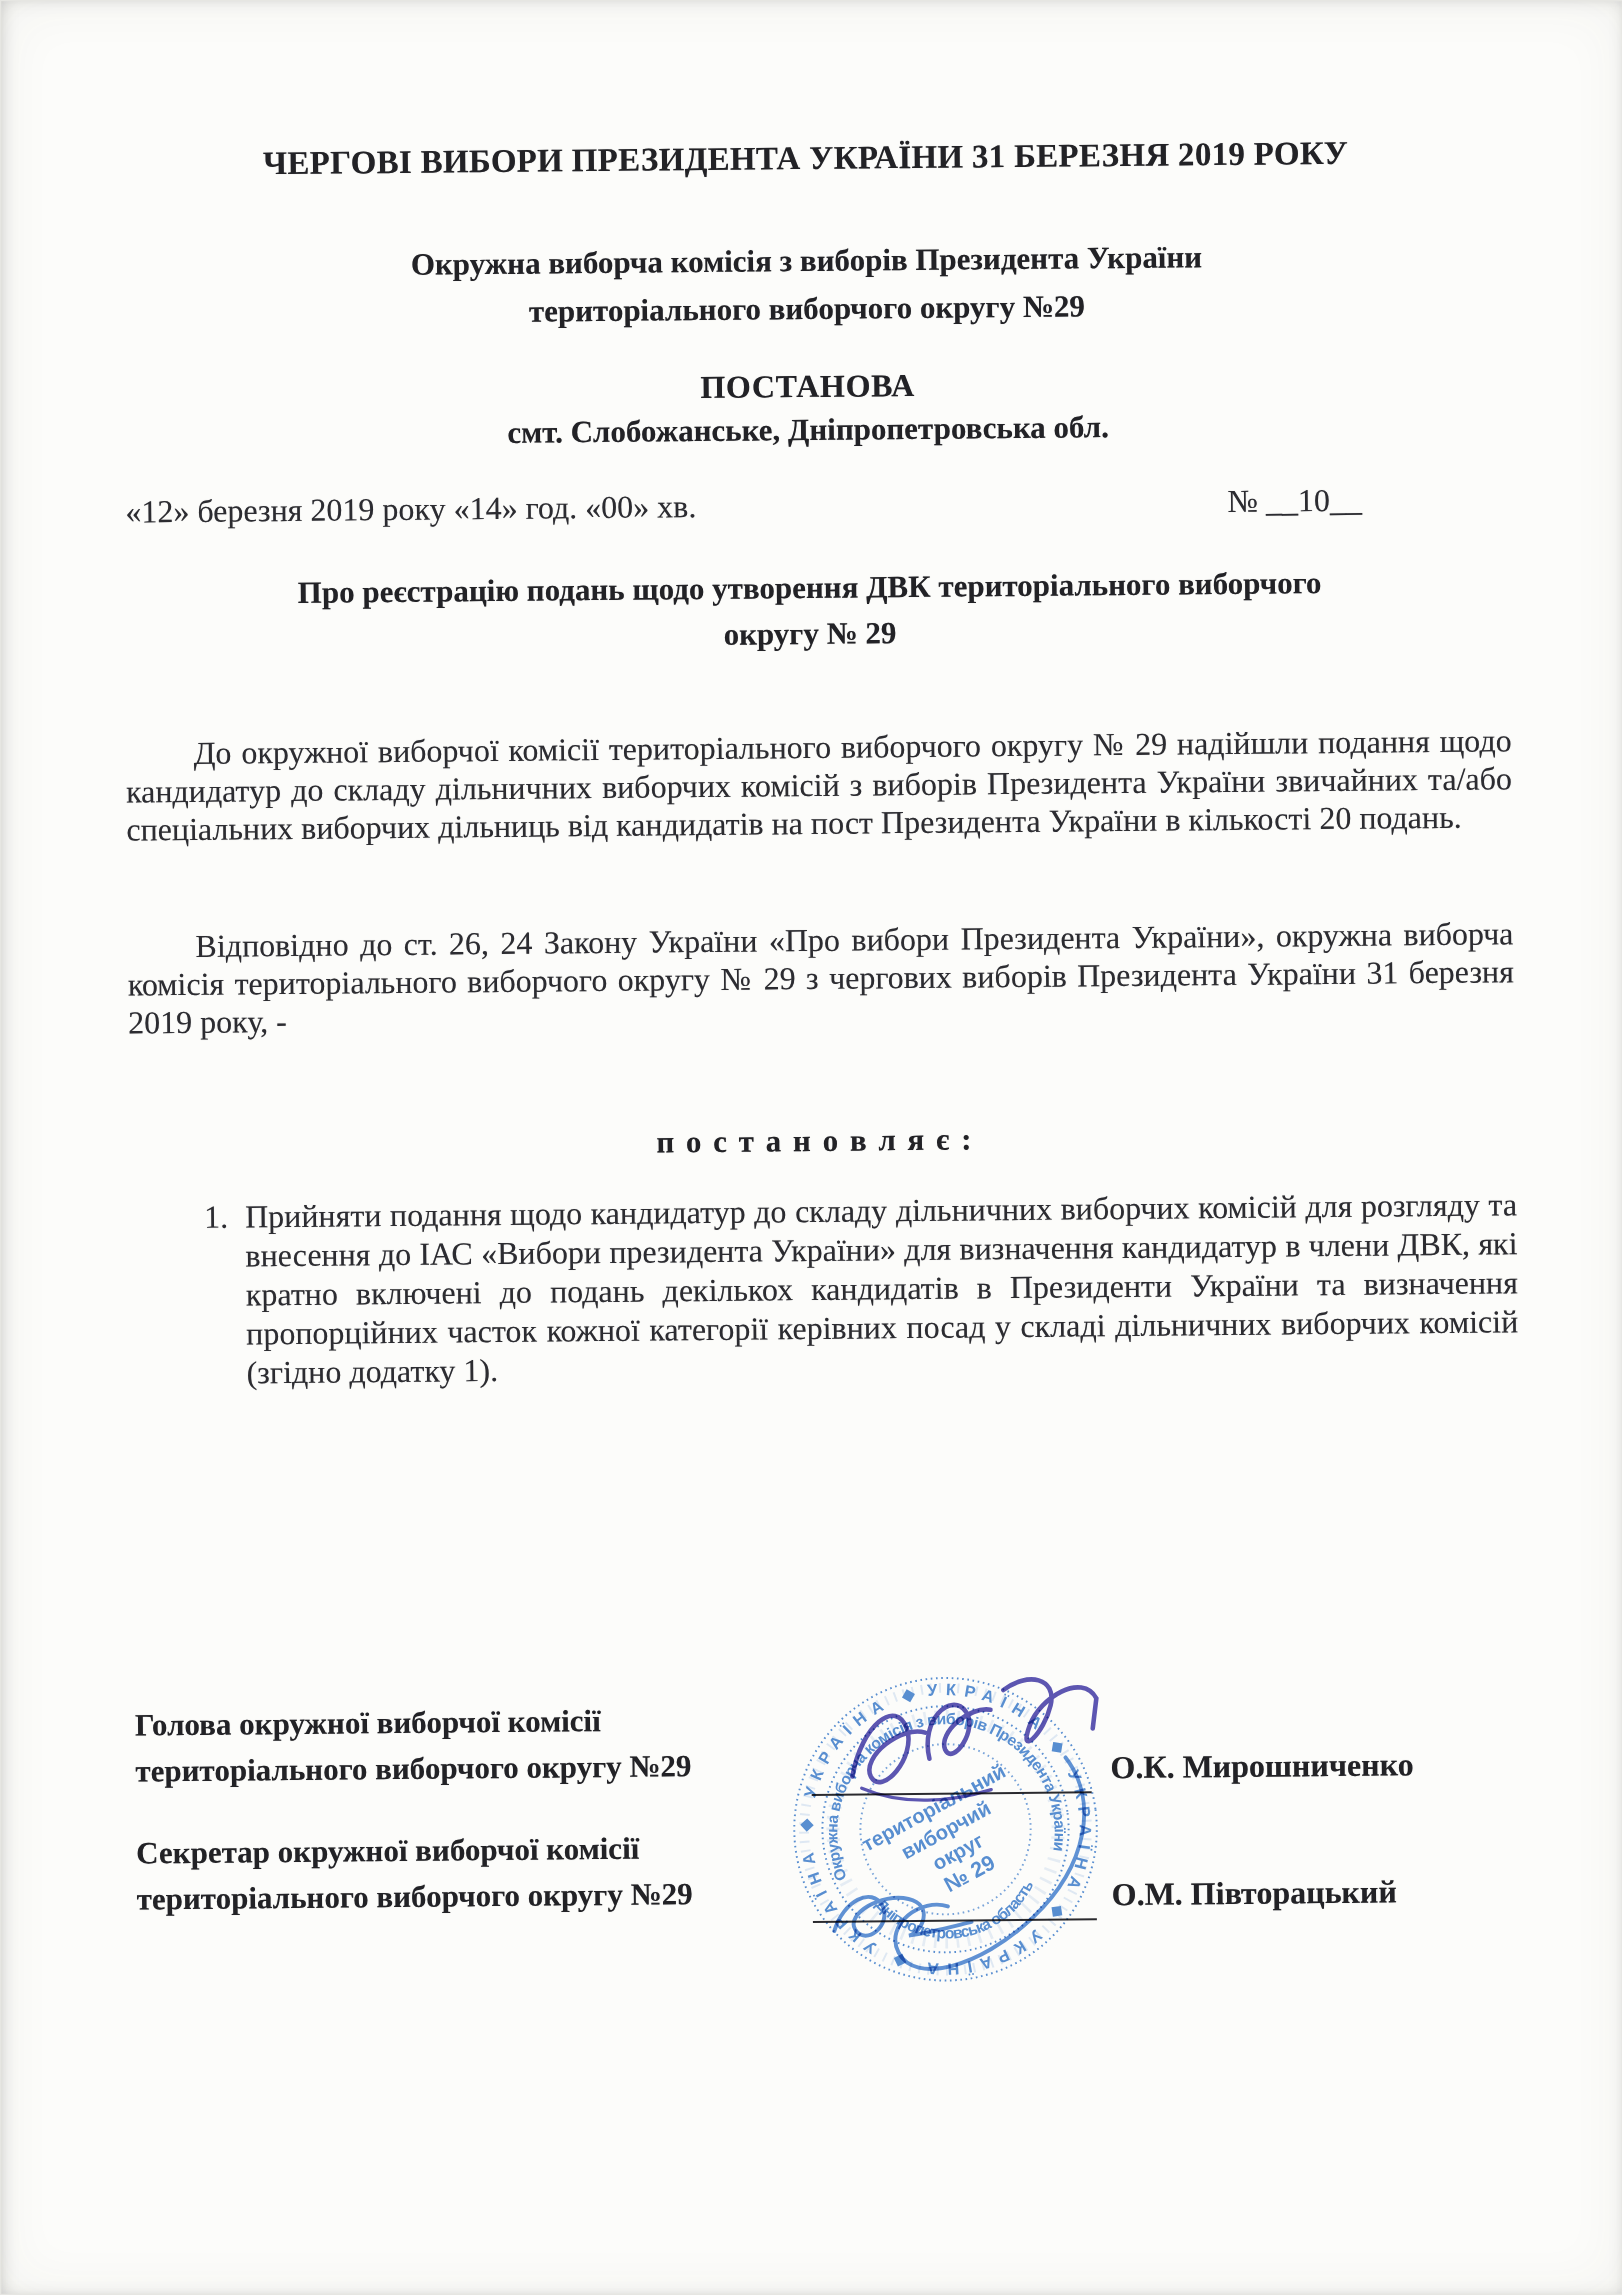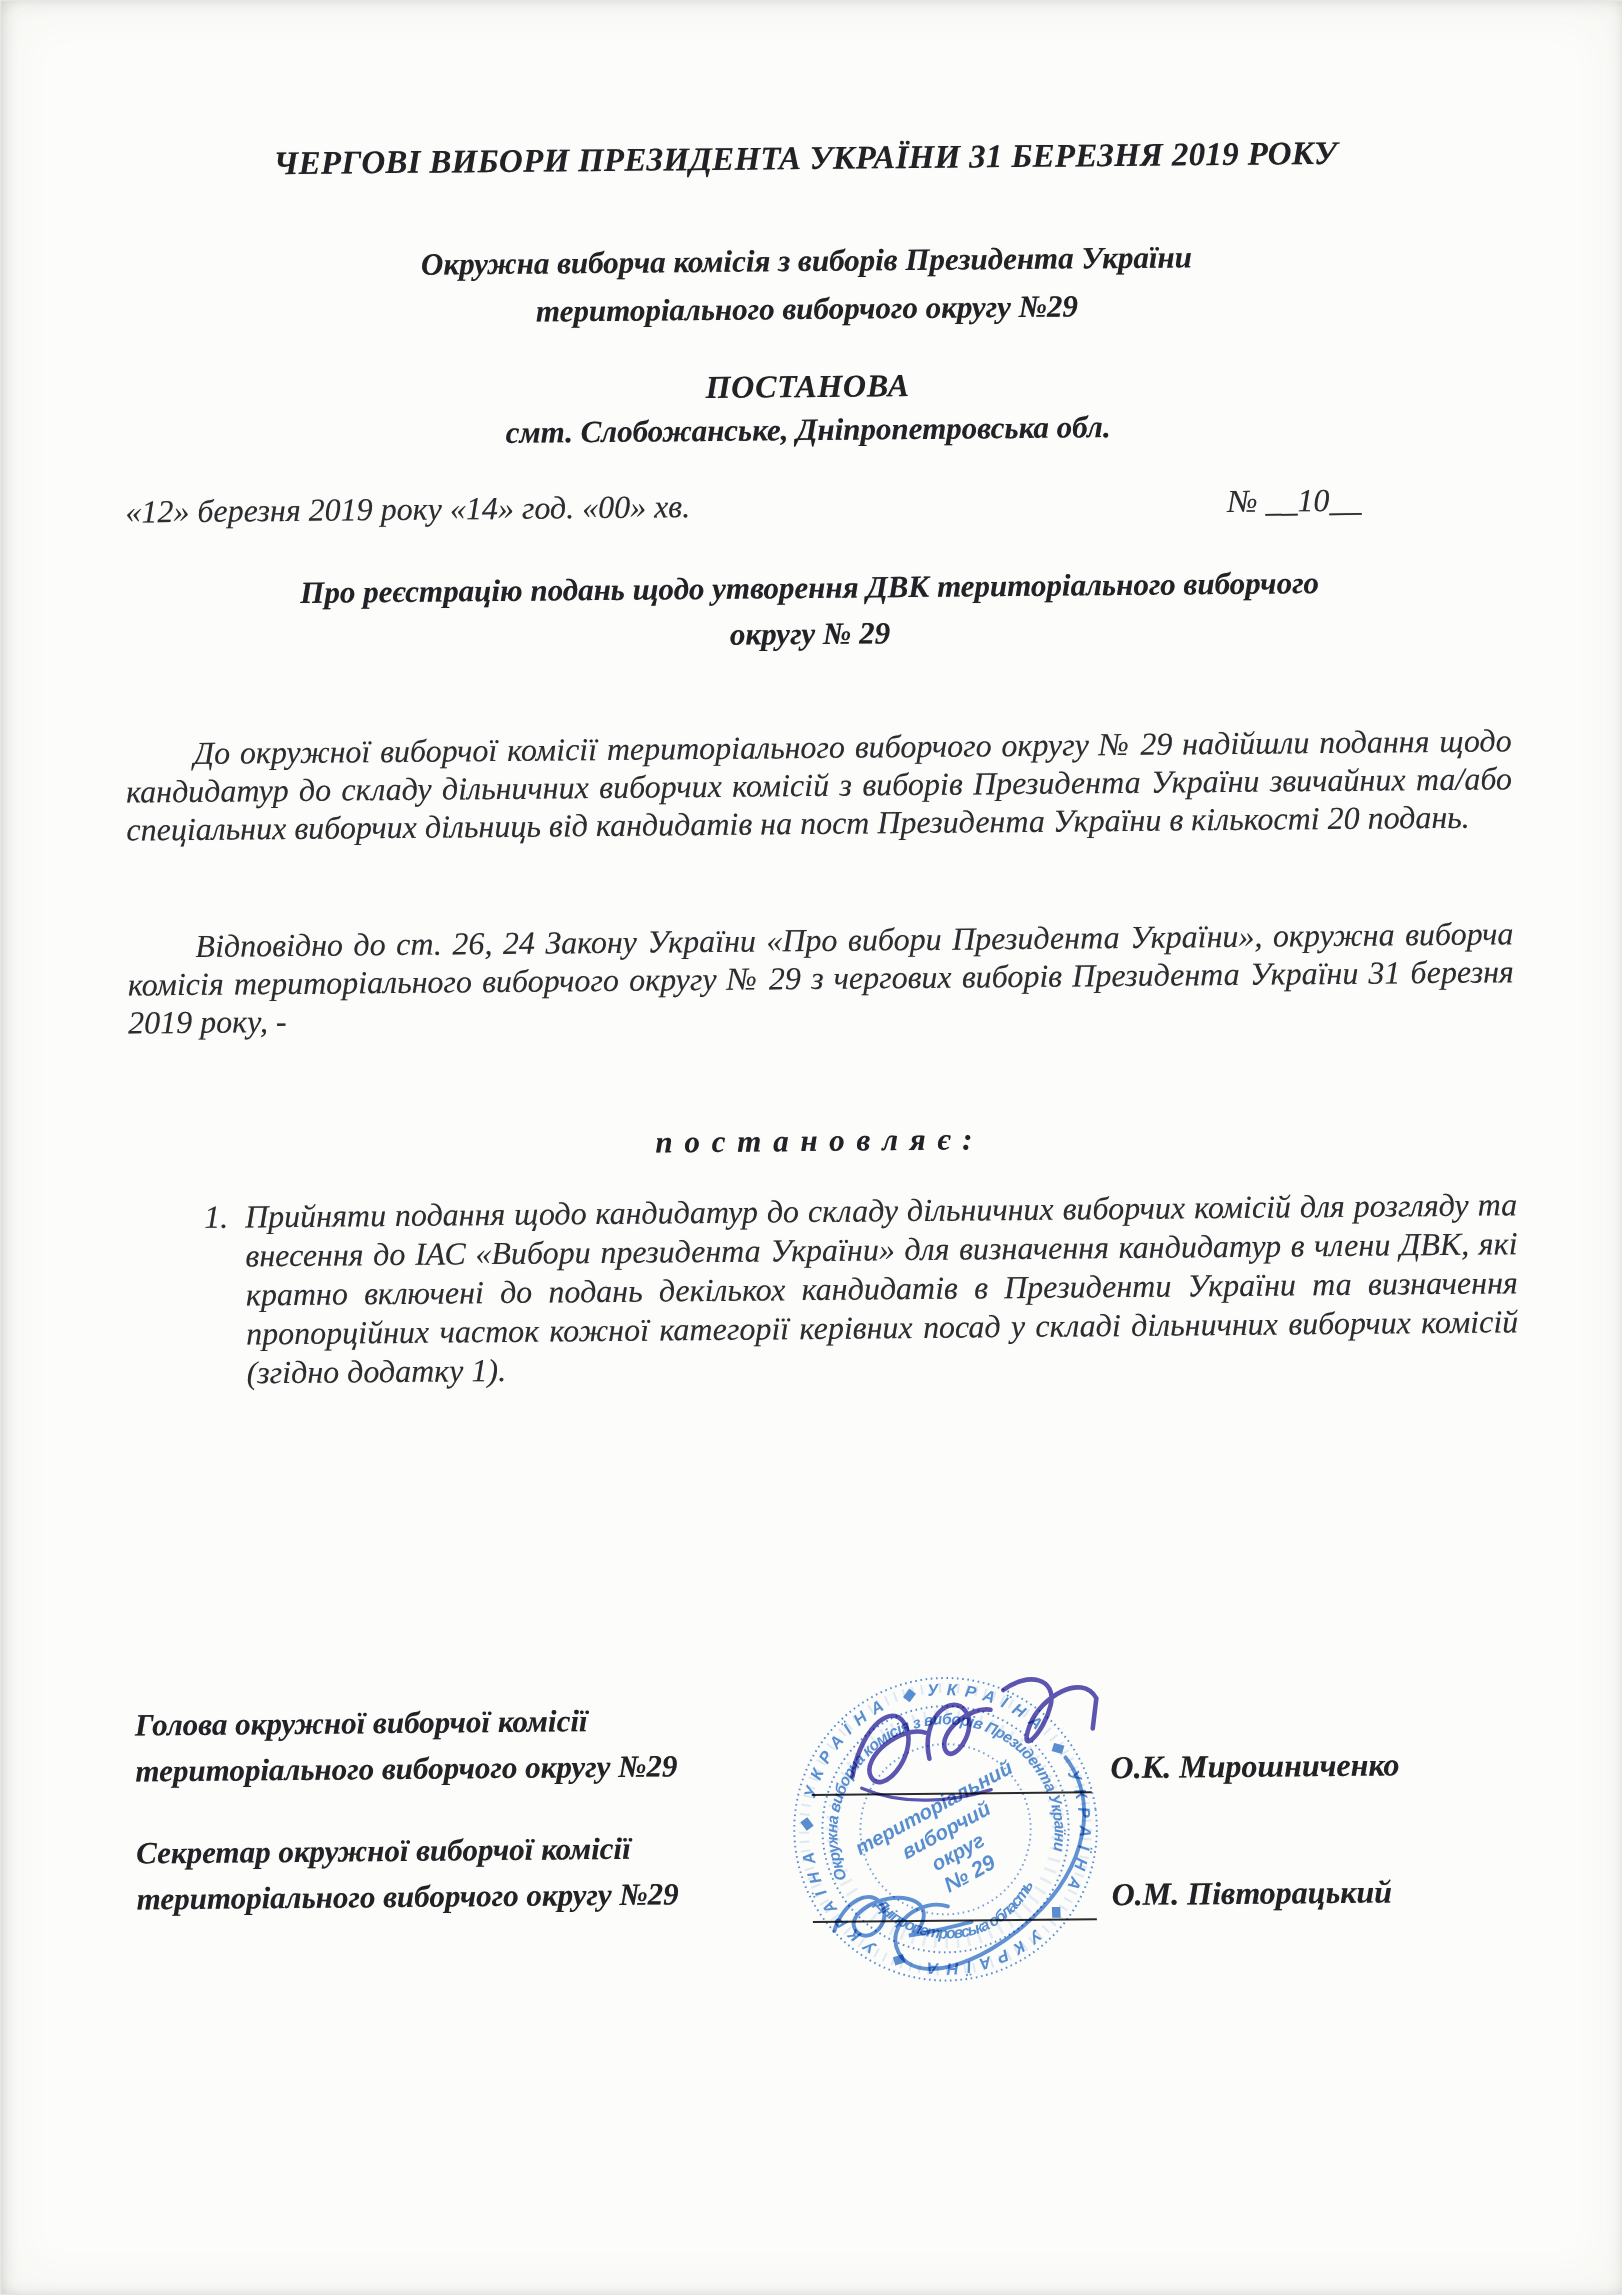--- a/index.html
+++ b/index.html
@@ -11,21 +11,20 @@
     box-shadow:
       inset 0 0 0 1.3px #e6e6e2,
       inset 0 0 59px rgba(60,60,55,.06),
       inset 11.8px 0 19.6px -11.8px rgba(0,0,0,.18),
       inset 0 10.5px 19.6px -10.5px rgba(0,0,0,.10),
       inset -9.2px 0 17px -10.5px rgba(0,0,0,.10),
       inset 0 -9.2px 17px -10.5px rgba(0,0,0,.10);
     overflow:hidden;
     font-family:"Liberation Serif", serif;
     color:#2c2c31;
-    font-style:italic;
   }
   .tilt{position:absolute;inset:0;transform:rotate(-0.55deg);transform-origin:811px 785px;}
   .abs{position:absolute;}
   .b{font-weight:bold;color:#222226;}
   .center{left:0;right:0;text-align:center;}
   .soft{text-shadow:0 0 0.7px rgba(50,50,55,.45);}
 
   .doc-title{top:140px;font-size:33px;letter-spacing:0.3px;}
   .commission{top:237px;font-size:31px;line-height:48px;}
   .doc-type{top:368px;font-size:32px;letter-spacing:0.7px;}

